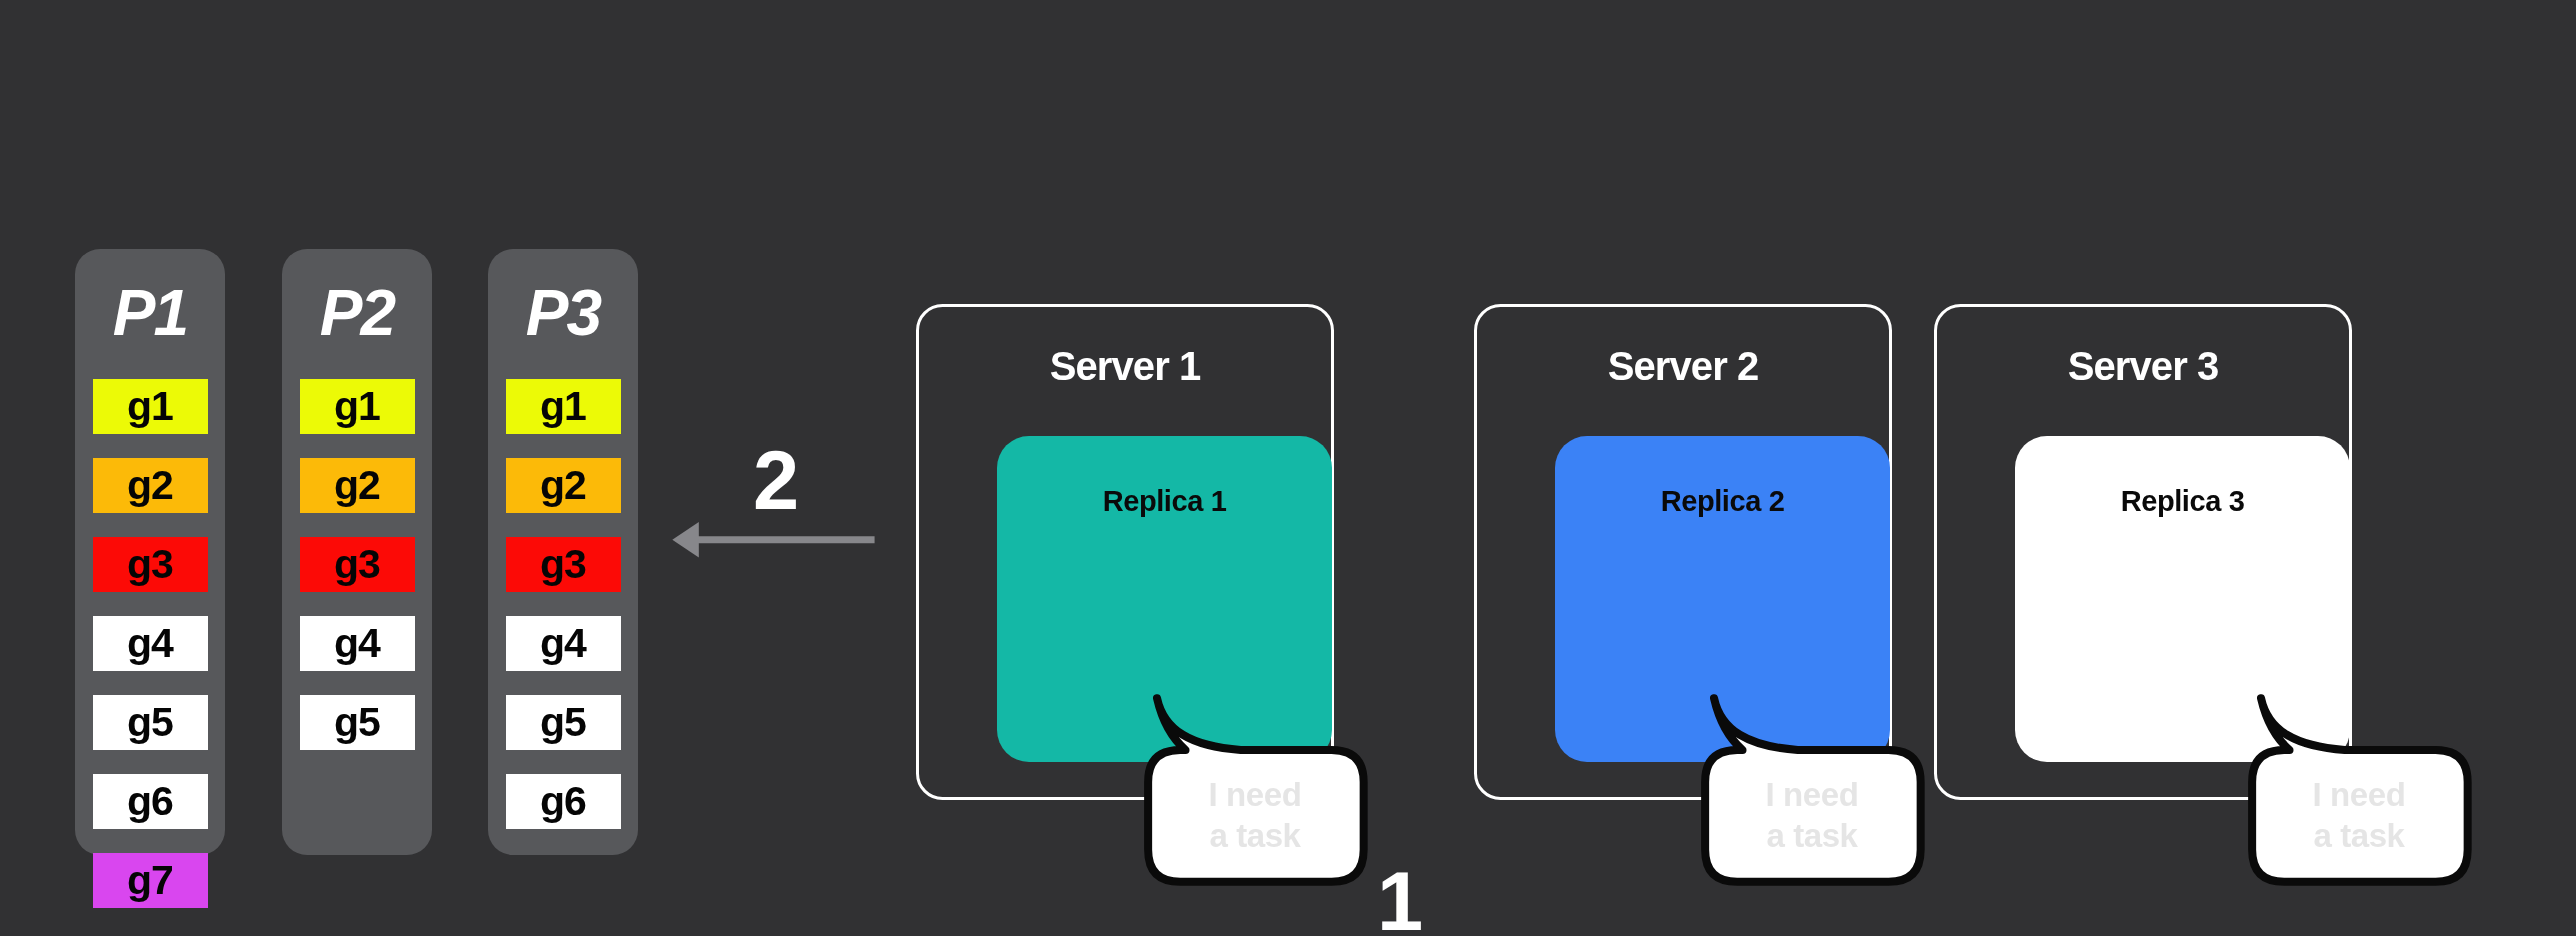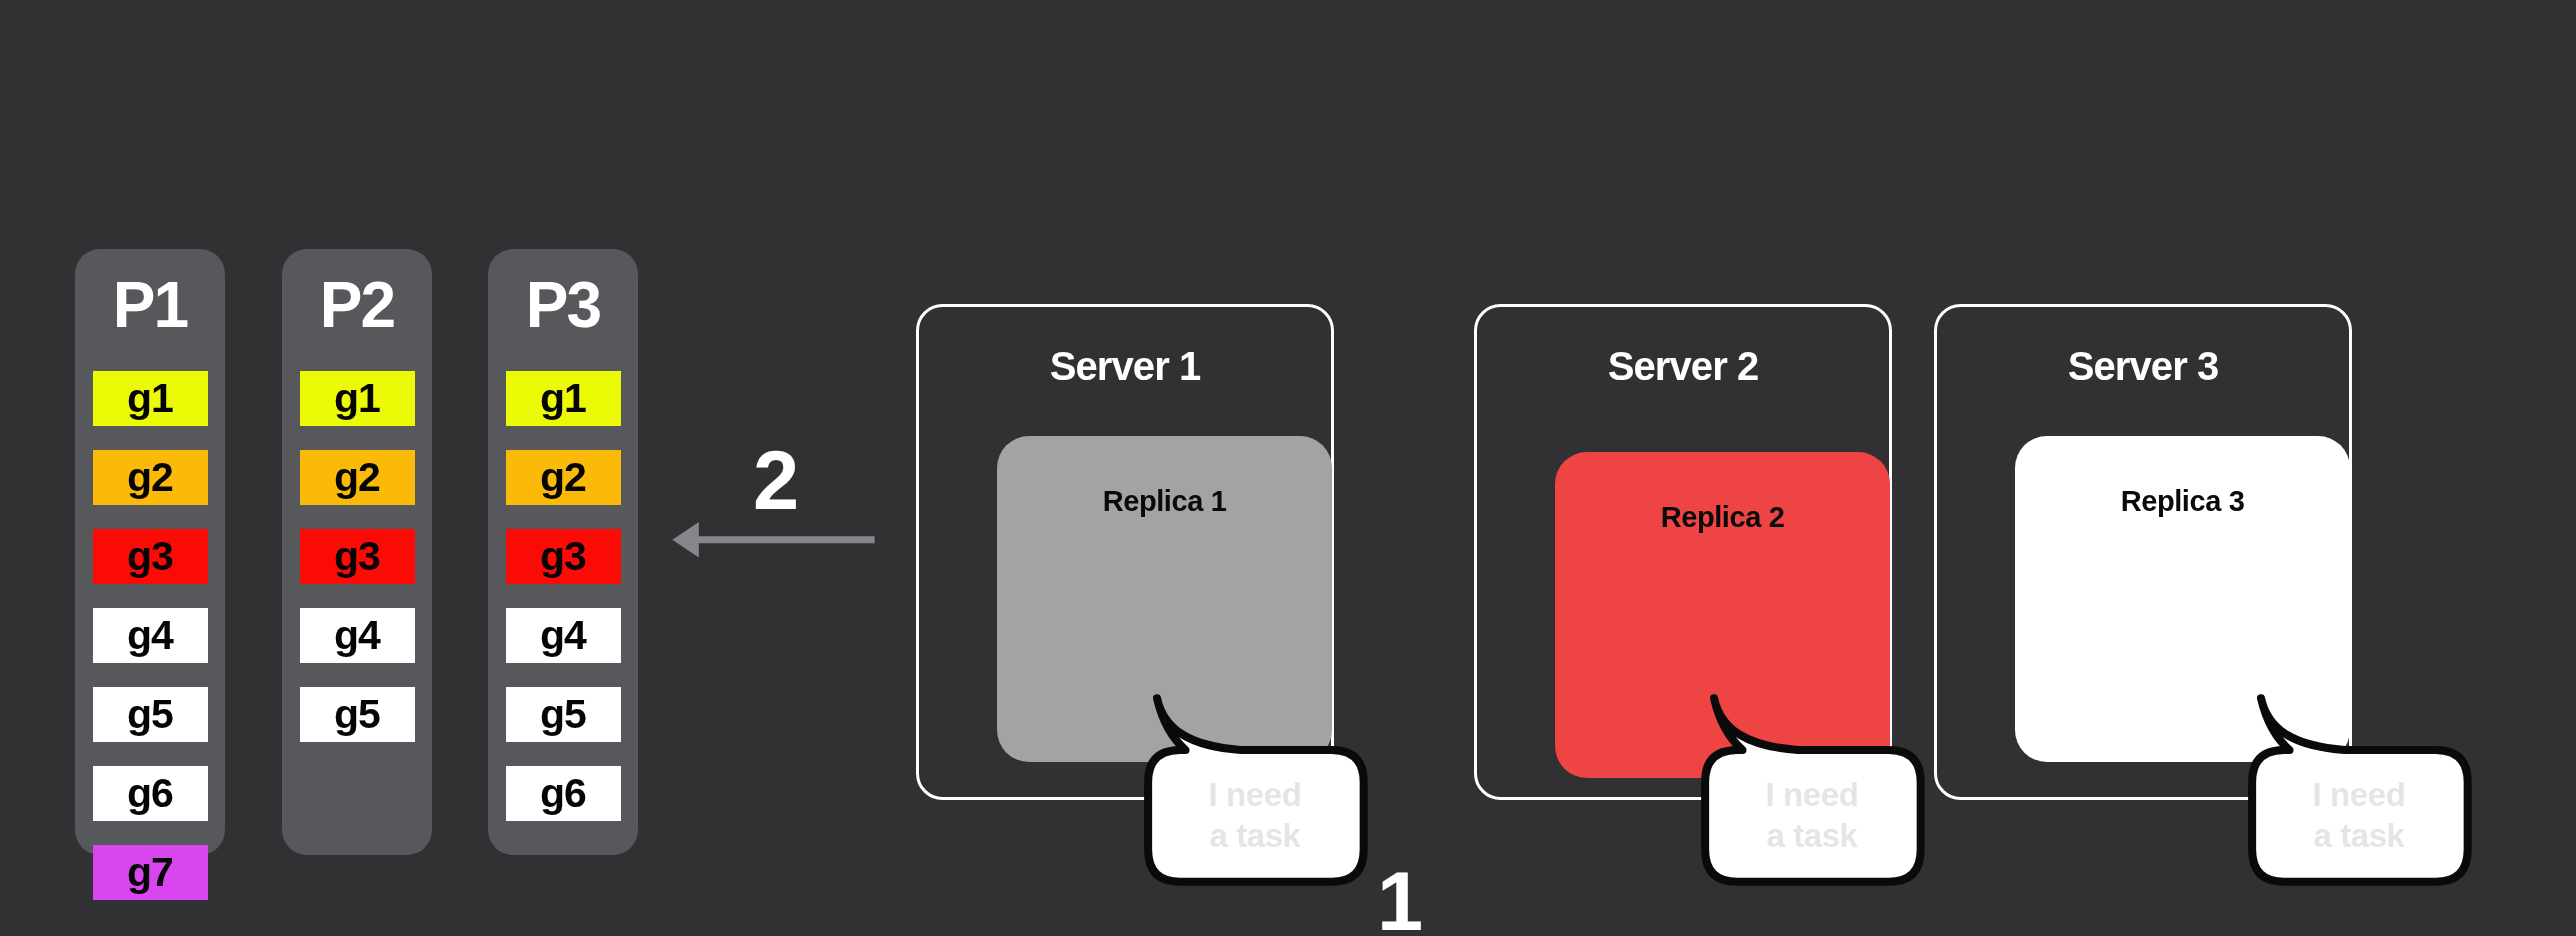--- a/index.html
+++ b/index.html
@@ -13,23 +13,23 @@
 
   
   .partition {
     position:absolute; top:249px;
     width:150px; height:606px;
     background:#57585b;
     border-radius:25px;
     display:flex; flex-direction:column; align-items:center;
   }
   .partition-title {
-    margin-top:23px;
+    margin-top:31px;
     font-size:64px; line-height:67px; font-weight:bold;
-    color:#ffffff; letter-spacing:-1.8px;
+    color:#ffffff; letter-spacing:-1.8px;font-style:italic;
   }
   .tasks {
     margin-top:32px; width:115px;
     display:flex; flex-direction:column; gap:24px;
   }
   .task {
     height:55px; width:115px;
     display:flex; align-items:center; justify-content:center;
     font-size:41px; font-weight:bold; color:#050505;
     letter-spacing:-0.9px;
@@ -126,28 +126,28 @@
 <div class="step2-label">2</div>
 <svg class="flow-arrow" width="212" height="53" viewBox="0 0 240 60">
   <line x1="235" y1="28" x2="34" y2="28" stroke="#87878b" stroke-width="8"></line>
   <polygon points="36,8 36,48 6,28" fill="#87878b"></polygon>
 </svg>
 
 <div class="step1-label">1</div>
 
 <div class="server" style="left:916px">
   <div class="server-title">Server 1</div>
-  <div class="replica" style="background: #a3a3a3;">
+  <div class="replica" style="background: #14b8a6;">
     <div class="replica-label">Replica 1</div>
   </div>
 </div>
 
 <div class="server" style="left:1474px">
   <div class="server-title">Server 2</div>
-  <div class="replica" style="background: #ef4444; margin-top: 16px;">
+  <div class="replica" style="background: #3b82f6;">
     <div class="replica-label">Replica 2</div>
   </div>
 </div>
 
 <div class="server" style="left:1934px">
   <div class="server-title">Server 3</div>
   <div class="replica" style="background: #ffffff;">
     <div class="replica-label">Replica 3</div>
   </div>
 </div>

